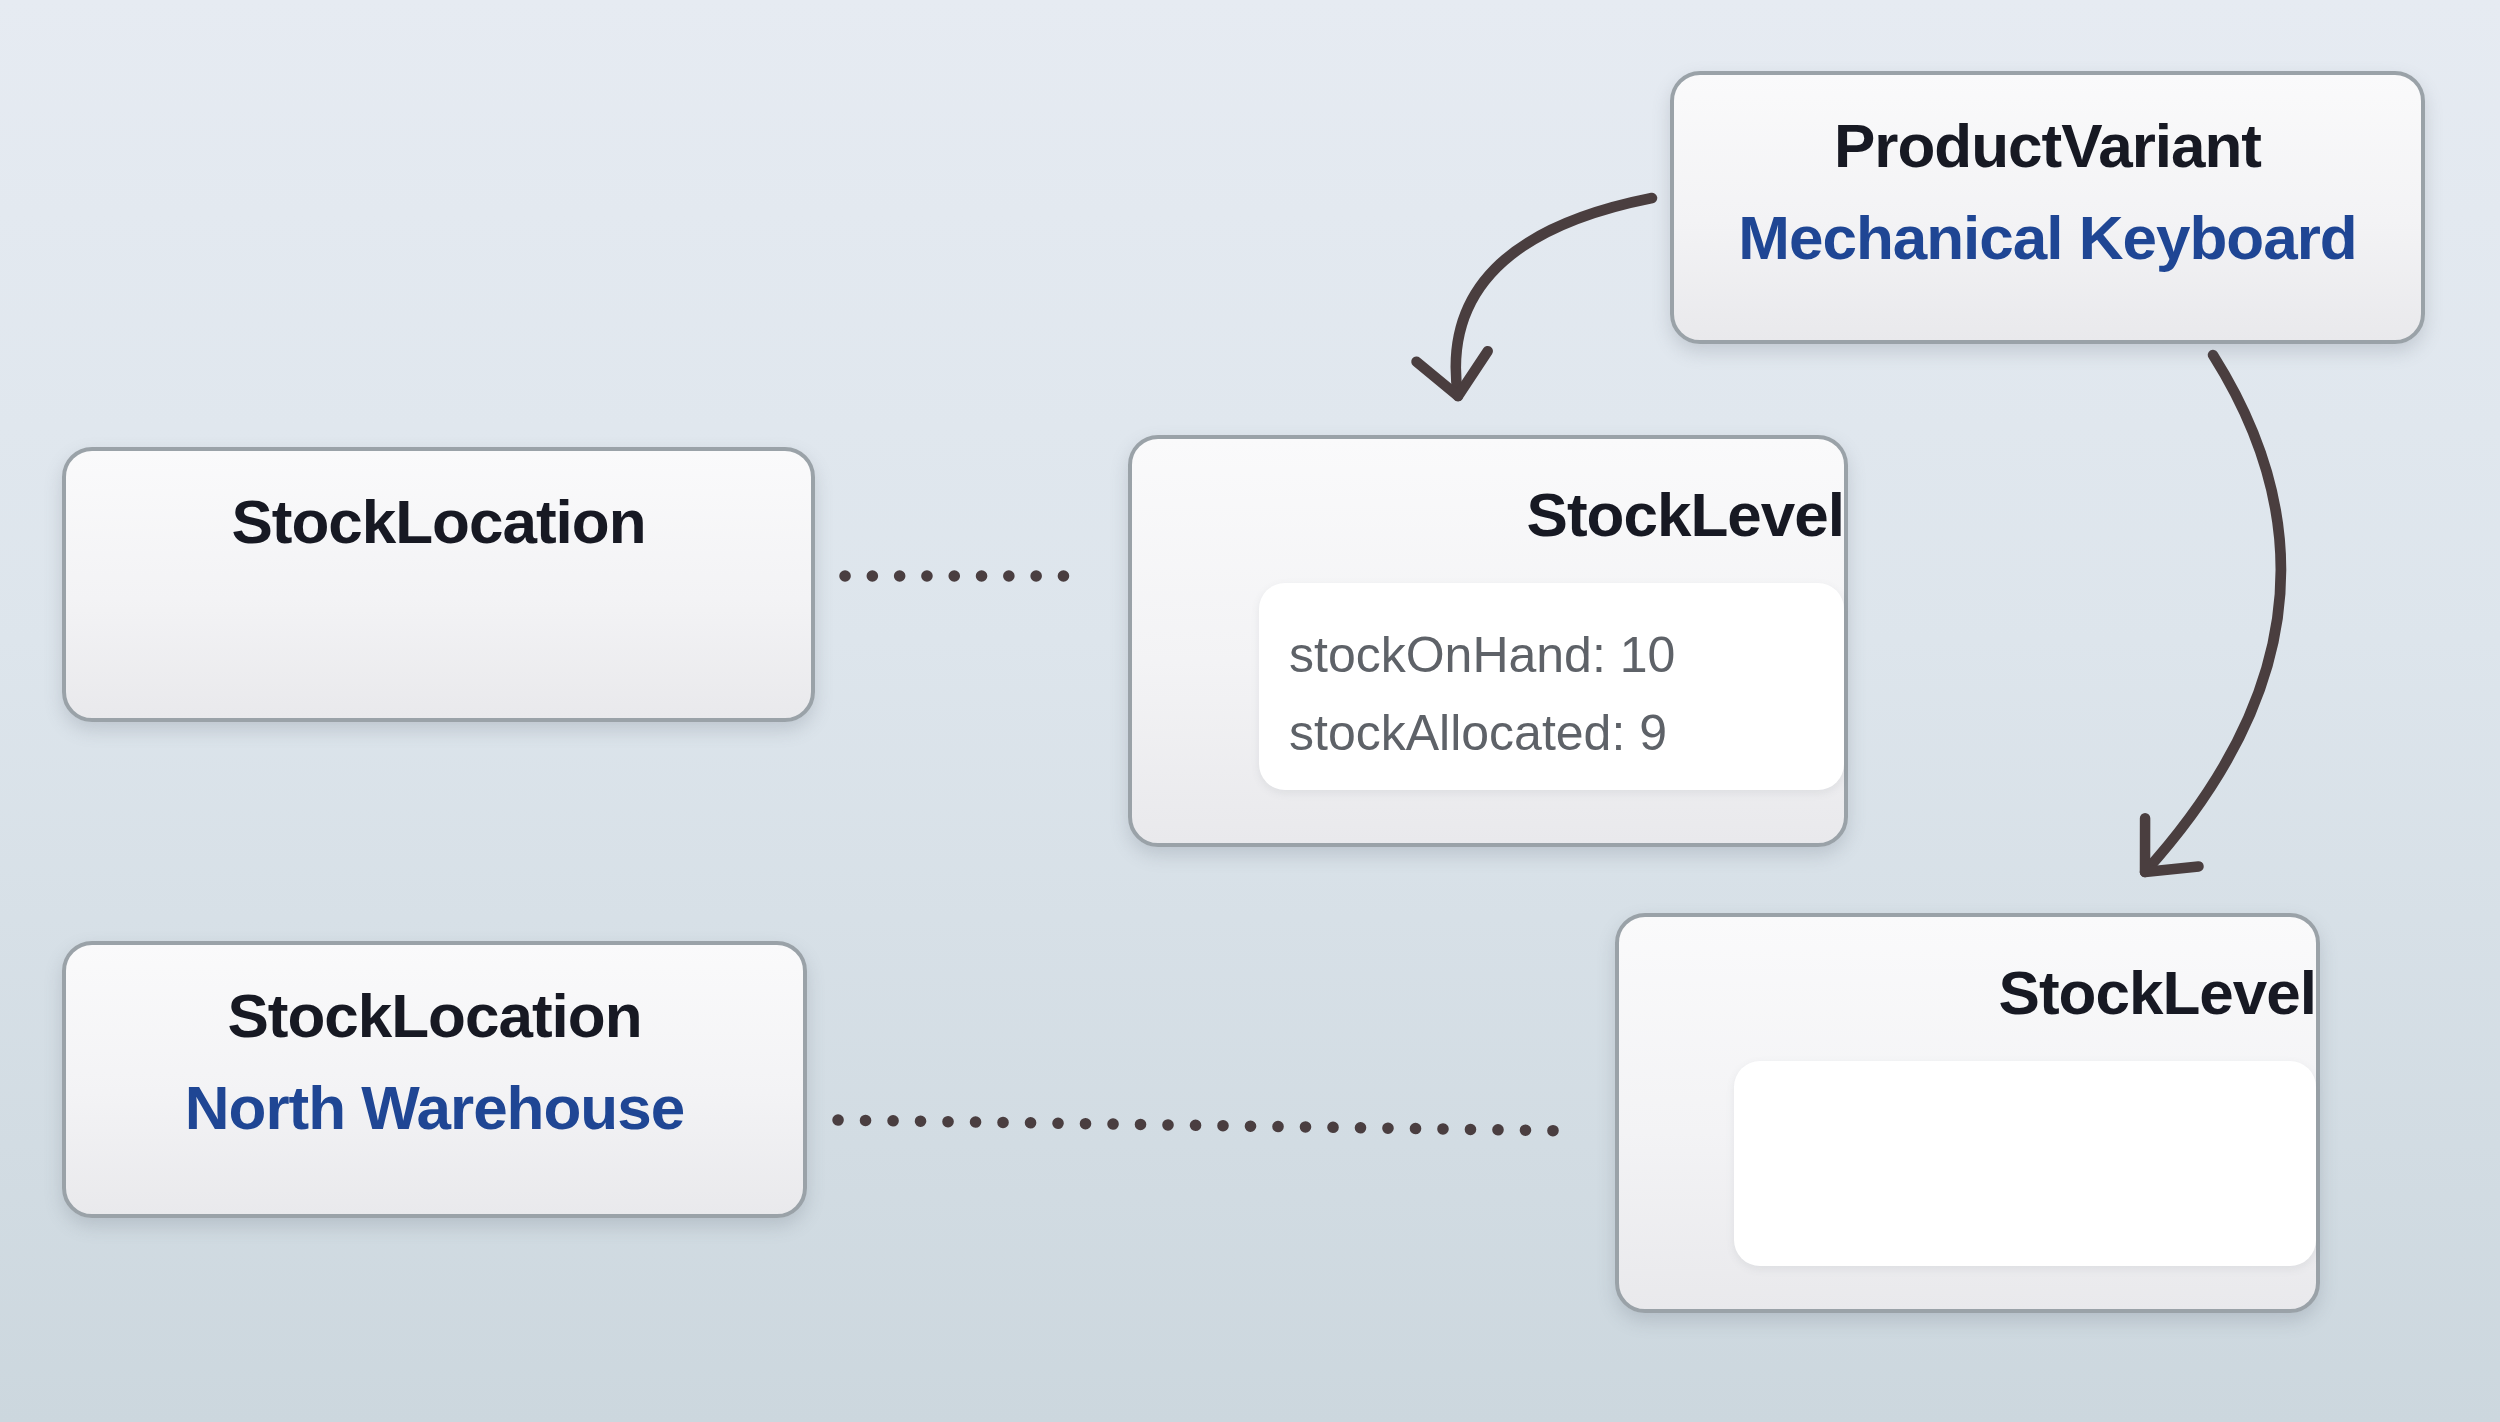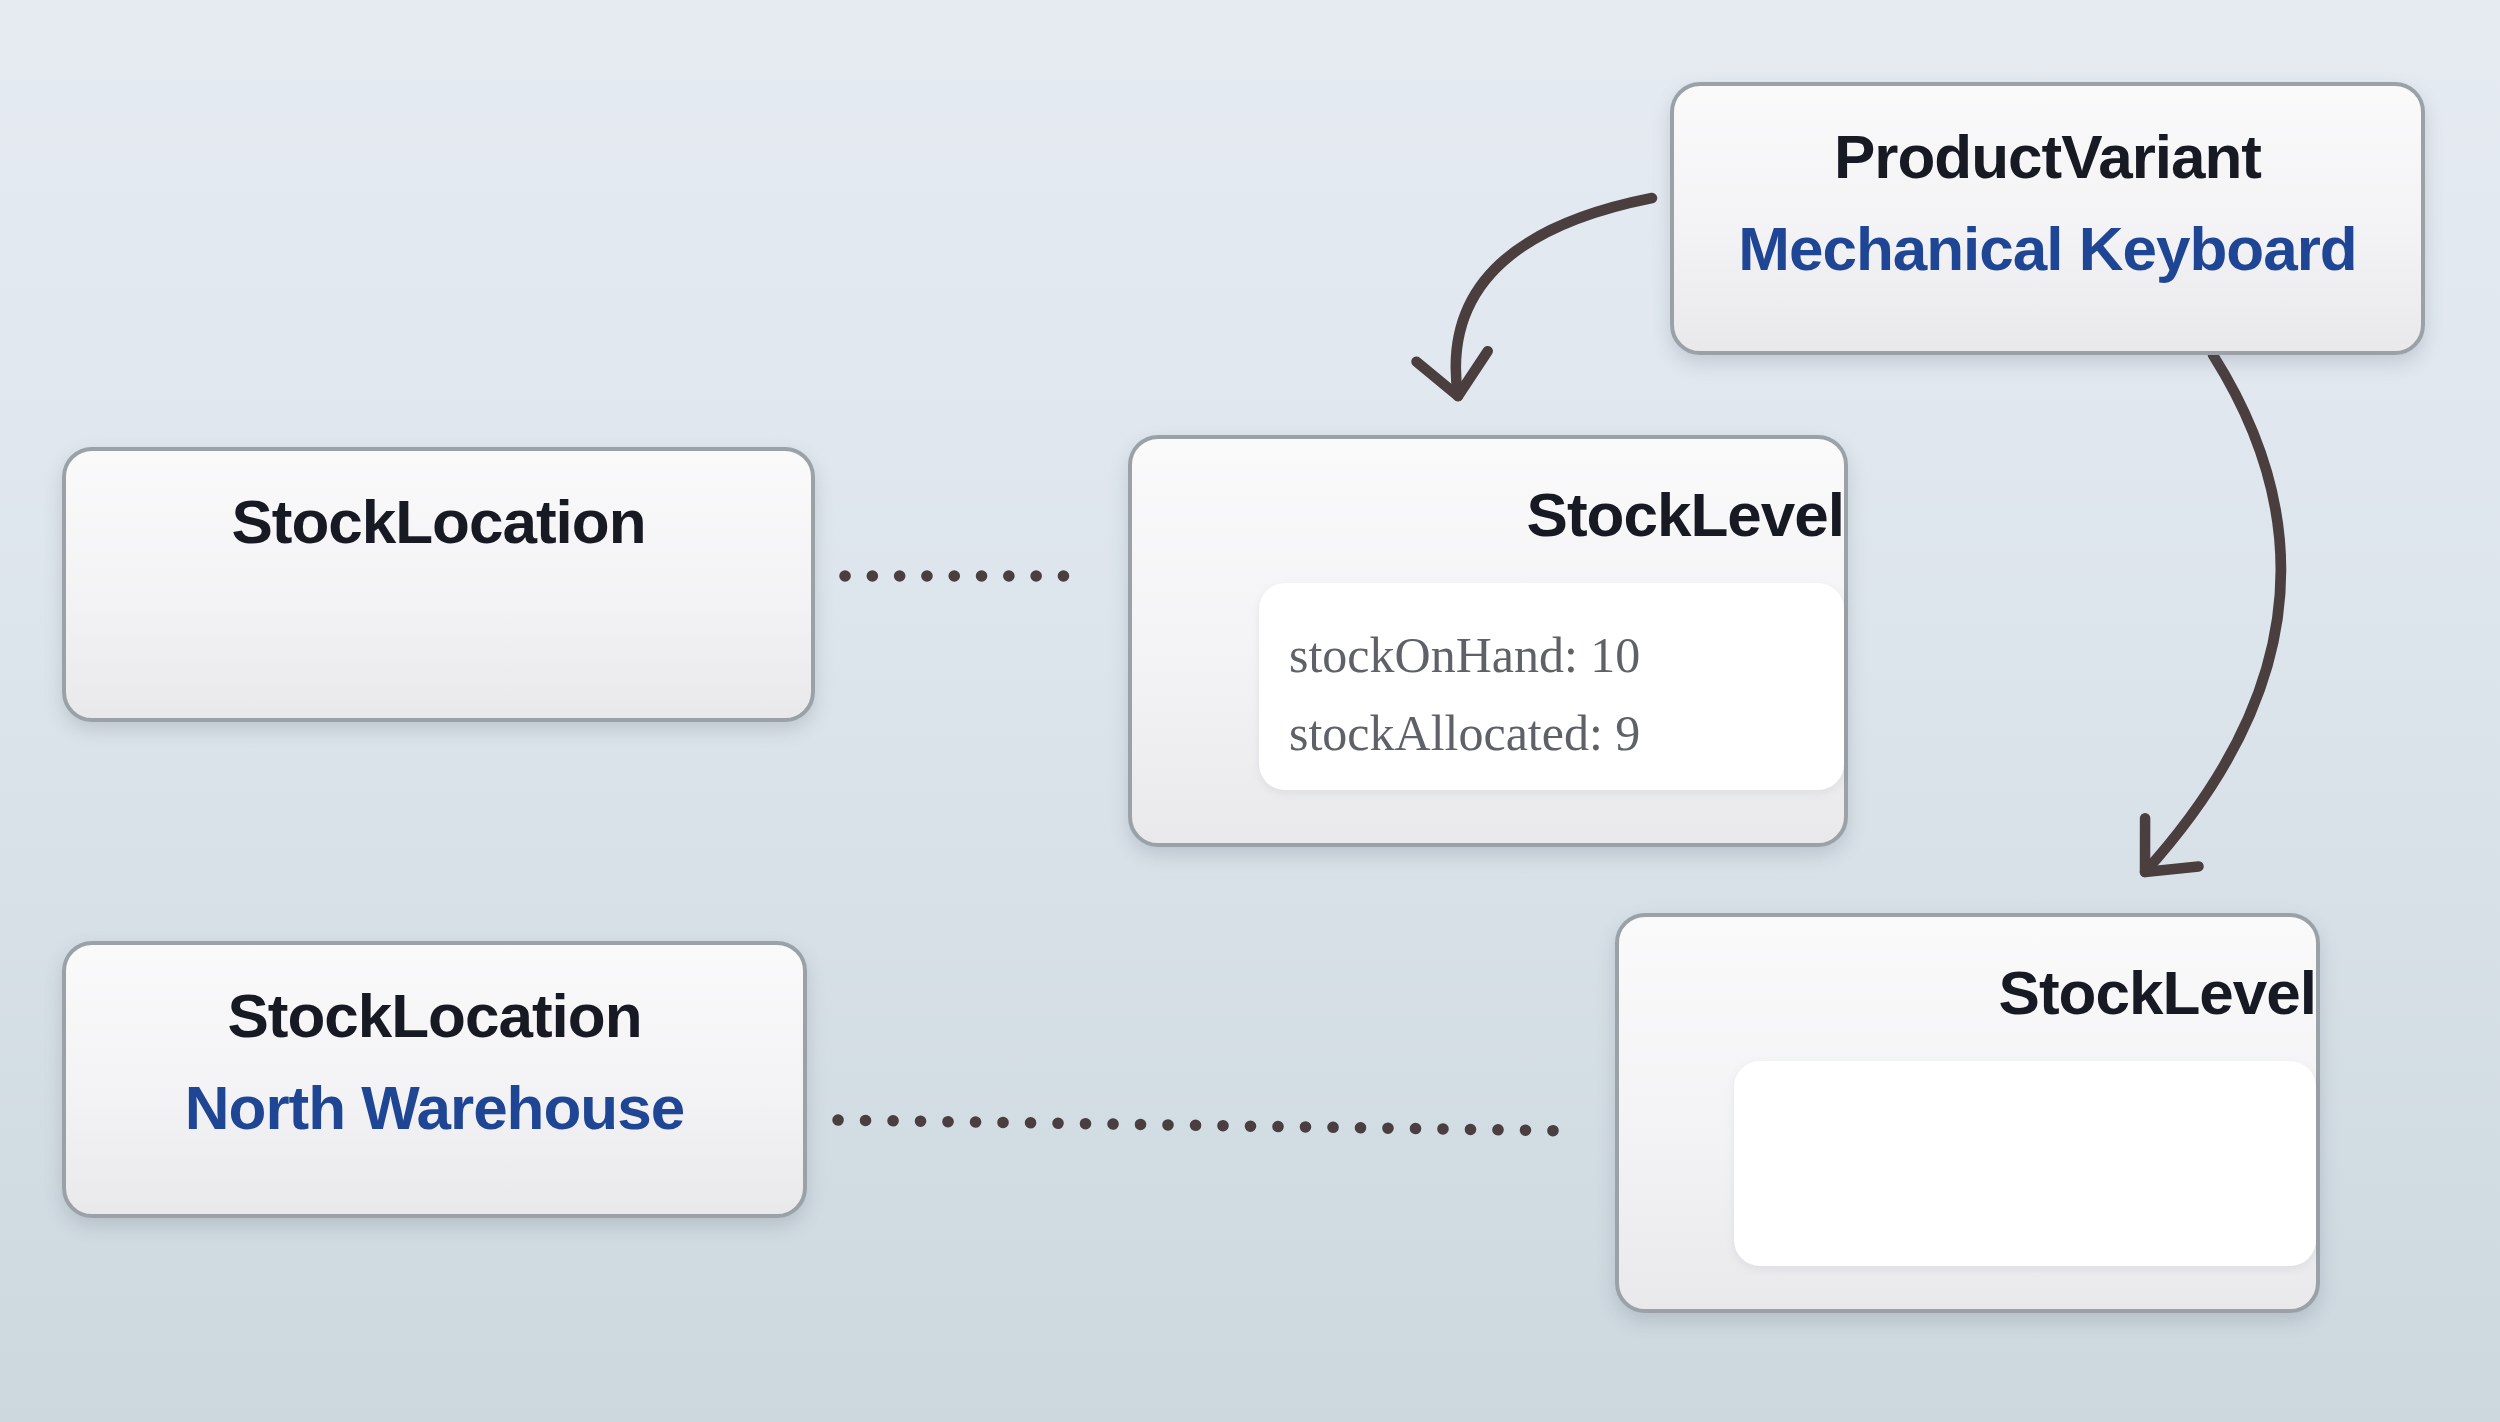--- a/index.html
+++ b/index.html
@@ -46,28 +46,28 @@
     box-sizing: border-box;
     background: #ffffff;
     border-radius: 26px;
     box-shadow: 0 3px 8px rgba(90, 102, 112, 0.10);
     display: flex;
     flex-direction: column;
     justify-content: center;
     padding: 14px 30px 0 30px;
   }
   .code-line {
-    font-family: Liberation Serif, serif;
+    font-family: Liberation Sans, sans-serif;
     font-size: 50px;
     line-height: 78px;
     color: #5e6268;
     white-space: pre;
   }
   
-  .pv     { left: 1670px; top: 82px;  width: 755px; height: 273px; }
+  .pv     { left: 1670px; top: 71px;  width: 755px; height: 273px; }
   .sl-n   { left: 62px;   top: 447px; width: 753px; height: 275px; }
   .sl-s   { left: 62px;   top: 941px; width: 745px; height: 277px; }
   .lvl-n  { left: 1128px; top: 435px; width: 720px; height: 412px; }
   .lvl-s  { left: 1615px; top: 913px; width: 705px; height: 400px; }
   .lvl-n .code-panel { width: 585px; height: 207px; }
   .lvl-s .code-panel { width: 582px; height: 205px; }
   .connector-layer {
     position: absolute;
     left: 0; top: 0;
     width: 2500px;

